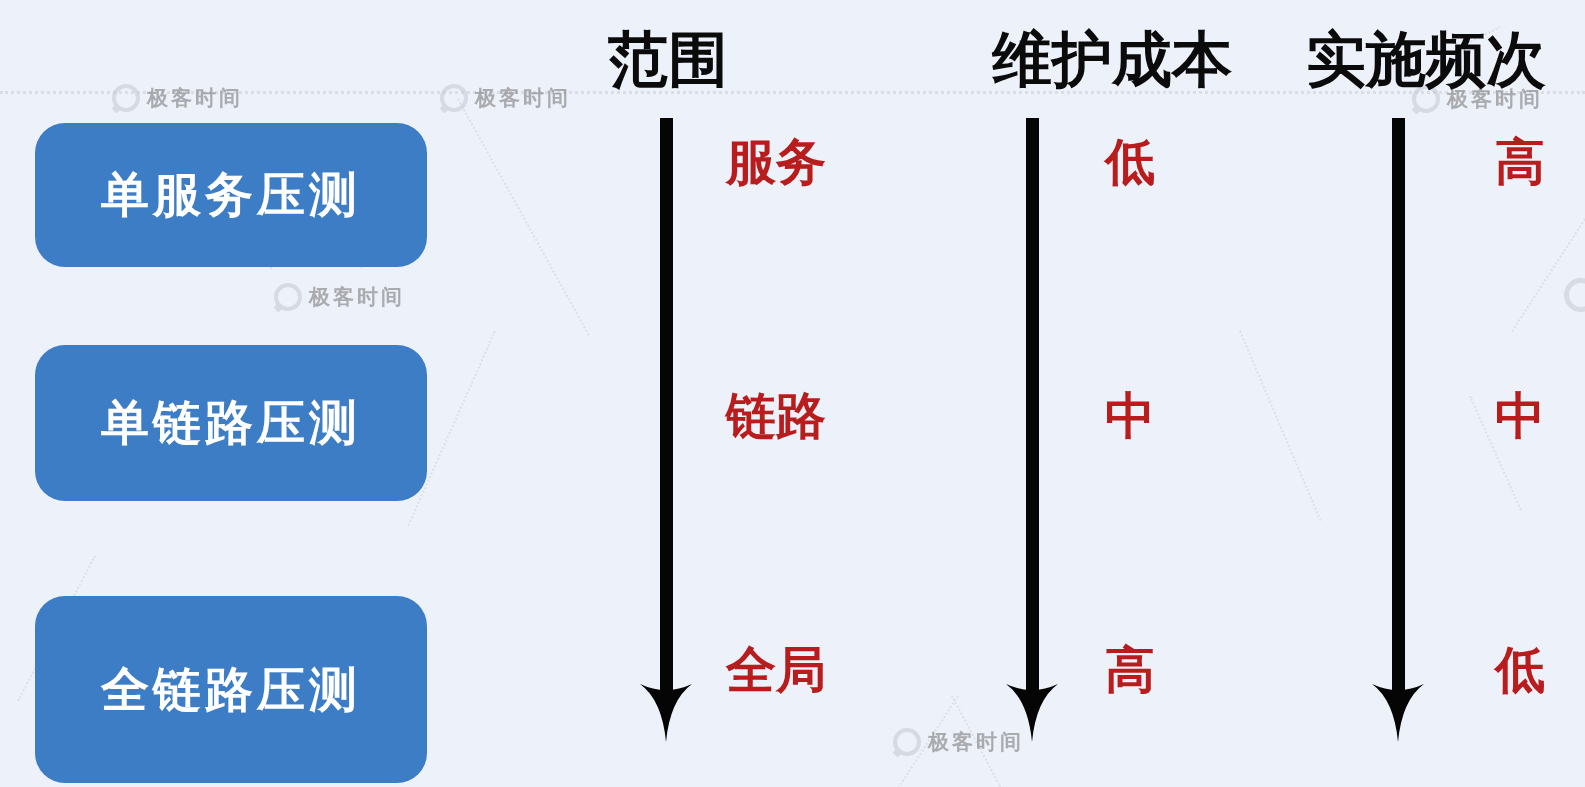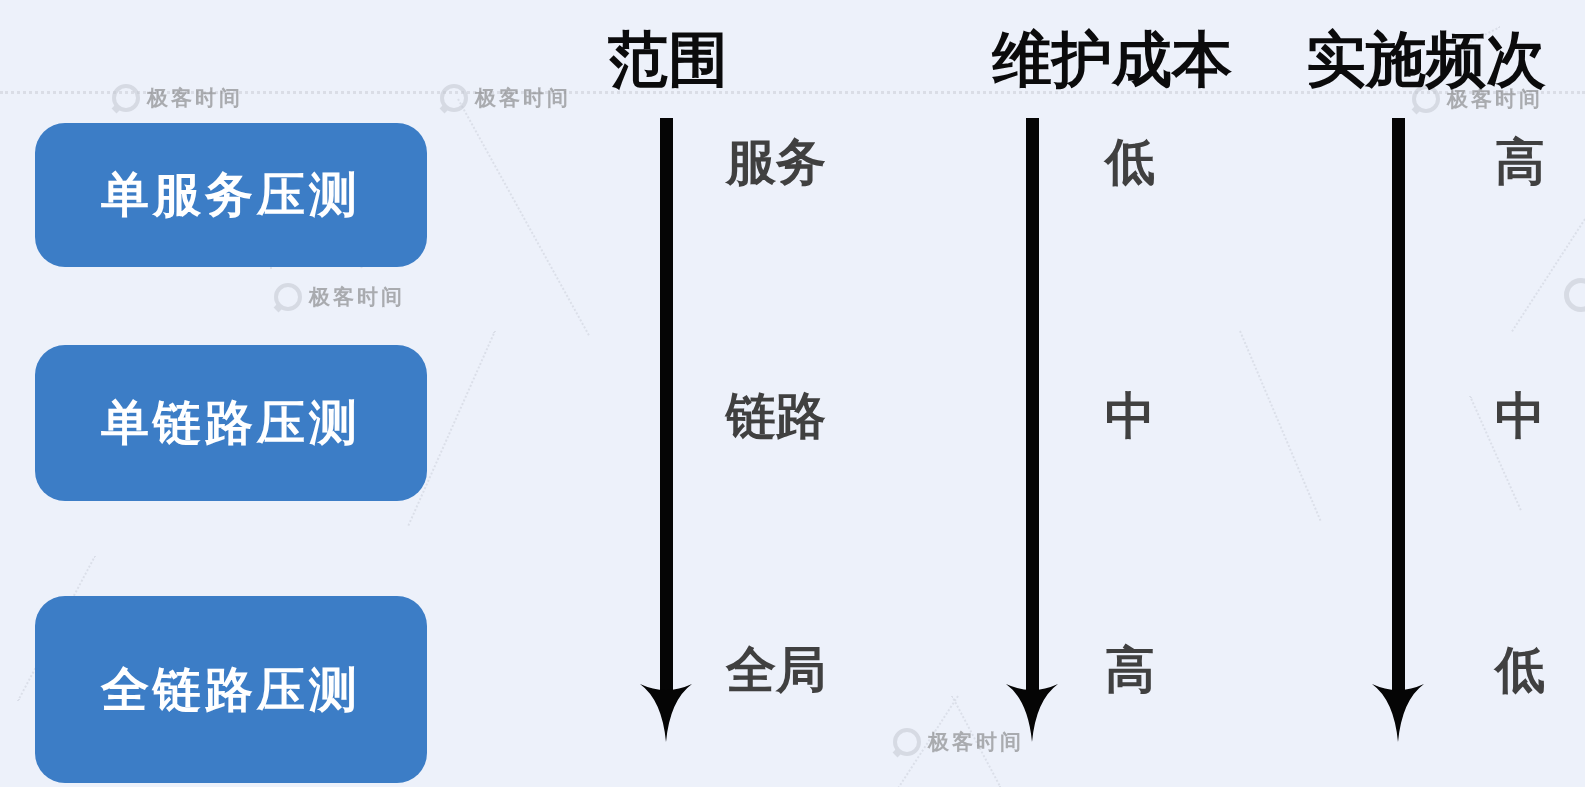--- a/index.html
+++ b/index.html
@@ -31,21 +31,21 @@
     font-size:60px;font-weight:700;color:#0b0b0c;
     white-space:nowrap;
   }
   .col-header.c1{left:668px;}
   .col-header.c2{left:1076px;margin-left:36px;}
   .col-header.c3{left:1426px;}
   
   .val{
     position:absolute;
     transform:translate(-50%,-50%);
-    font-size:50px;font-weight:700;color:#404040;
+    font-size:50px;font-weight:700;color:#b91c1c;
     white-space:nowrap;
   }
   .vx1{left:776px;} .vx2{left:1130px;} .vx3{left:1520px;}
   .vy1{top:162px;} .vy2{top:416px;} .vy3{top:670px;}
   
   #arrows{position:absolute;left:0;top:0;}
   
   .wm{
     position:absolute;
     display:flex;align-items:center;gap:7px;

